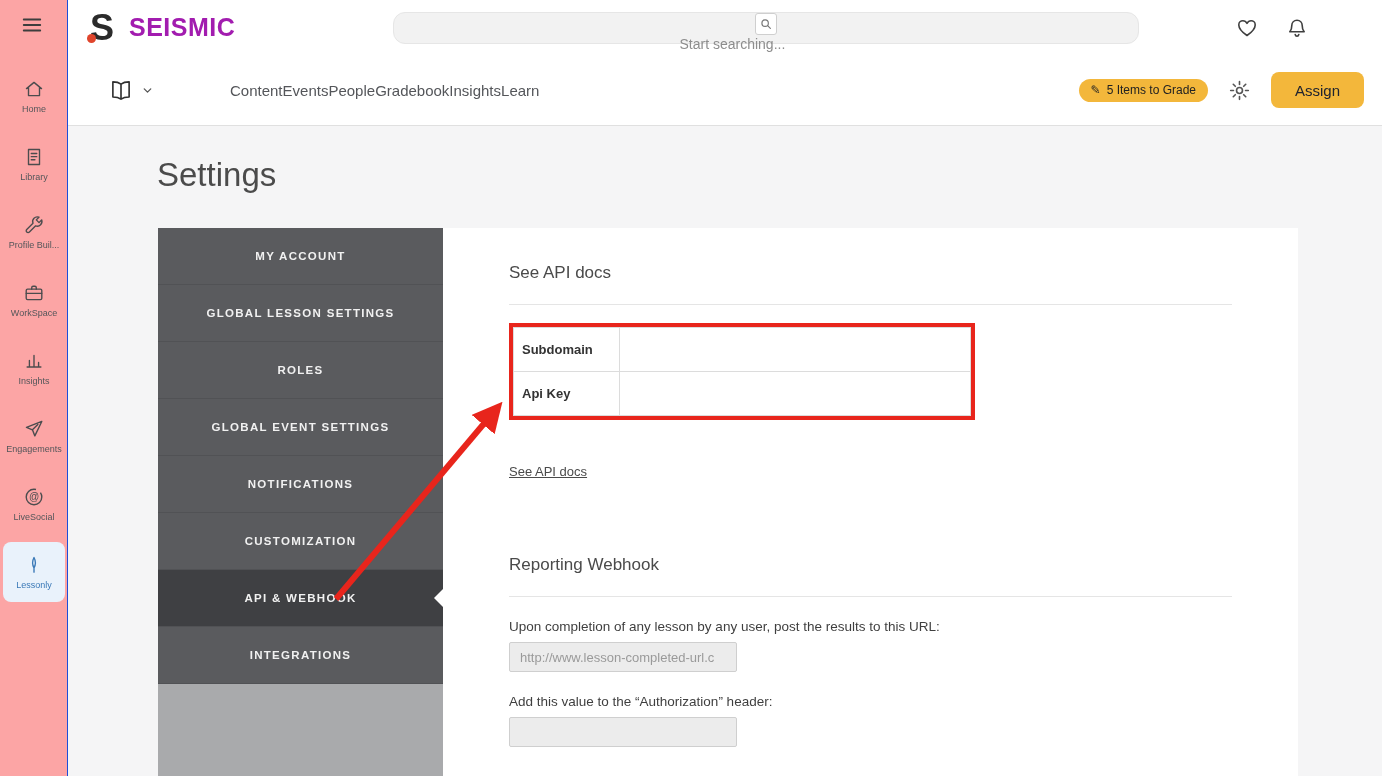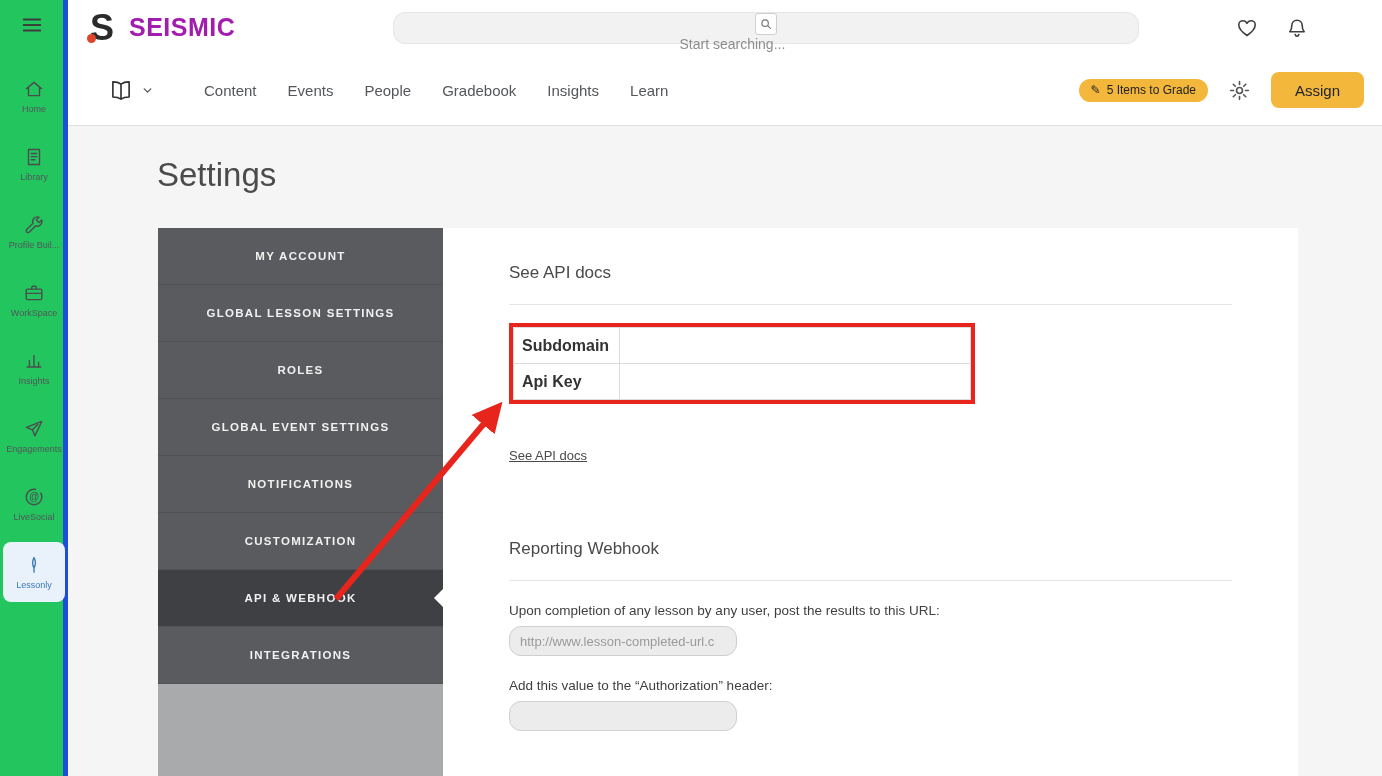--- a/index.html
+++ b/index.html
@@ -4,22 +4,22 @@
 <style>
   * { box-sizing: border-box; }
   html,body { margin:0; padding:0; }
   body {
     width:1382px; height:776px; position:relative; overflow:hidden;
     font-family:"Liberation Sans", sans-serif; background:#fff; color:#333;
   }
   svg { display:block; }
 
   
-  .rail { position:absolute; left:0; top:0; width:68px; height:100%; background:#22c55e;
-          border-right:5px solid #1d4ed8; z-index:6; }
+  .rail { position:absolute; left:0; top:0; width:68px; height:100%; background:#fca5a5;
+          border-right:1px solid #1d4ed8; z-index:6; }
   .hamburger { margin:14px 0 0 20px; cursor:pointer; color:#3d3d3d; }
   .rail-items { position:absolute; top:62px; left:0; width:68px; display:flex; flex-direction:column; }
   .rail-item { height:60px; margin:4px 3px; display:flex; flex-direction:column; align-items:center;
                justify-content:center; border-radius:8px; color:#4c4c4e; cursor:pointer; }
   .rail-item .lbl { font-size:9px; margin-top:4px; color:#54565a; max-width:60px;
                     white-space:nowrap; overflow:hidden; text-overflow:ellipsis; }
   .rail-item.active { background:#e9f2fb; color:#3a79b7; }
   .rail-item.active .lbl { color:#3a79b7; }
 
   
@@ -39,21 +39,21 @@
                   font-size:14px; color:#444; font-family:inherit; }
   .search input::placeholder { color:#8d8d8d; }
   .topbar-actions { margin-left:auto; display:flex; align-items:center; gap:26px; margin-right:73px;
                     color:#3f3f3f; }
   .topbar-actions span { cursor:pointer; }
 
   
   .appnav { position:absolute; left:68px; top:55px; right:0; height:71px; background:#fff;
             border-bottom:1px solid #e0e0e0; display:flex; align-items:center; z-index:4; }
   .course-switch { margin-left:40px; display:flex; align-items:center; gap:7px; color:#2f2f2f; cursor:pointer; }
-  .nav-links { display:flex; margin-left:50px; gap:31px; }
+  .nav-links { display:flex; margin-left:76px; }
   .nav-link { font-size:15px; color:#54565a; cursor:pointer; white-space:nowrap; }
   .appnav-right { margin-left:auto; display:flex; align-items:center; gap:20px; margin-right:18px; }
   .grade-badge { background:var(--accent-yellow,#f3b73b); border-radius:12px; height:23px; padding:0 12px;
                  display:flex; align-items:center; gap:6px; font-size:12px; font-weight:500; color:#222;
                  cursor:pointer; white-space:nowrap; }
   .grade-badge .pencil { font-size:12px; }
   .gear-wrap { color:#555; cursor:pointer; }
   .assign-btn { background:var(--accent-yellow,#f3b73b); border:none; border-radius:8px; width:93px;
                 height:36px; font-size:15px; color:#20242f; cursor:pointer; font-family:inherit; }
 
@@ -72,28 +72,28 @@
                 width:0; height:0; border-top:9px solid transparent; border-bottom:9px solid transparent;
                 border-right:9px solid #fff; }
   .smenu-fill { flex:1; background:#a9aaac; }
 
   .scontent { flex:1; background:#fff; padding:0 66px; position:relative; }
   .sec-heading { font-size:17px; font-weight:400; color:#4a4a4a; margin:0; padding-top:34px; line-height:22px; }
   .sec-heading.webhook-heading { padding-top:0; margin-top:74px; }
   .divider { border:none; border-top:1px solid #e5e5e5; margin:20px 0 0 0; }
   .api-table-wrap { margin-top:18px; width:466px; border:4px solid var(--annotation-red,#e8251c); background:#fff; }
   .api-table { width:100%; border-collapse:collapse; background:#fff; }
-  .api-table td { border:1px solid #dcdcdc; height:36px; padding:0 8px; font-size:16px; color:#333; }
+  .api-table td { border:1px solid #dcdcdc; height:44px; padding:0 8px; font-size:13px; color:#333; }
   .api-table td.rlabel { width:106px; font-weight:bold; }
   .api-link { display:inline-block; margin-top:44px; font-size:13px; color:#4a4a4a;
               text-decoration:underline; cursor:pointer; }
   .field-label { font-size:13.5px; color:#3f3f3f; margin-top:22px; }
   .field-label.second { }
   .text-input { display:block; margin-top:8px; width:228px; height:30px; background:#ececec;
-                border:1px solid #cfcfcf; border-radius:12px; padding:0 10px; font-size:13px; color:#555;
+                border:1px solid #cfcfcf; border-radius:2px; padding:0 10px; font-size:13px; color:#555;
                 font-family:inherit; outline:none; }
   .text-input::placeholder { color:#9a9a9a; }
 
   
   .annot { position:absolute; left:0; top:0; width:1382px; height:776px; z-index:30; pointer-events:none; }
 </style>
 </head>
 <body>
 
 <div class="rail">

